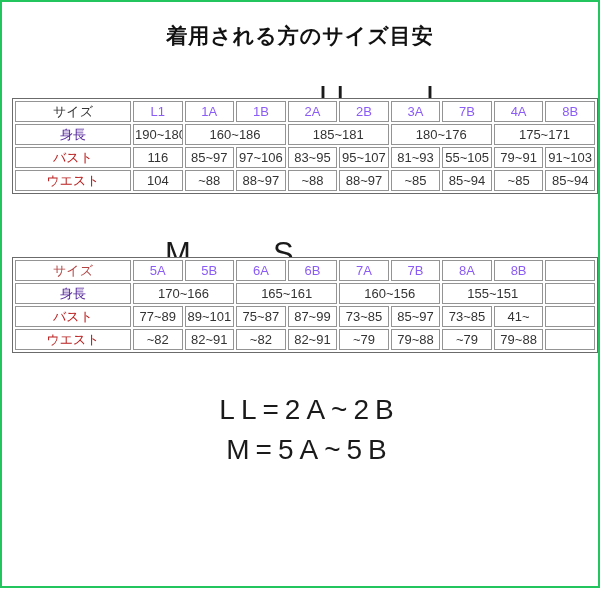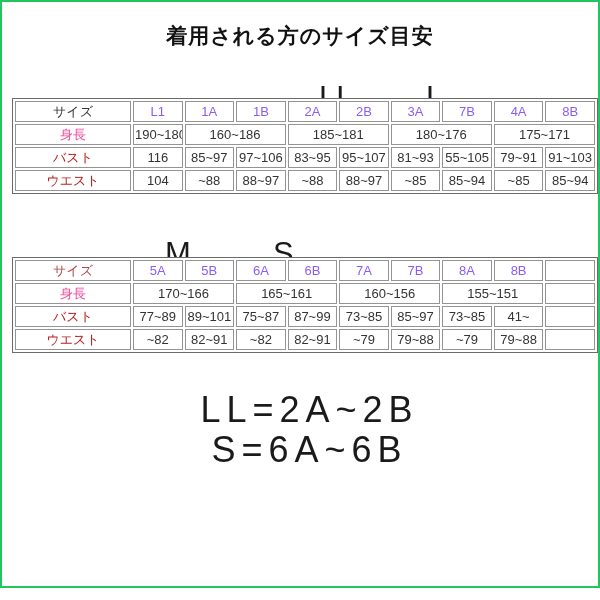--- a/index.html
+++ b/index.html
@@ -24,25 +24,25 @@
   .tbl-upper{top:96px;}
   .tbl-lower{top:255px;}
   td{
     border:1px solid #949494;height:19px;text-align:center;vertical-align:middle;
     font-size:13px;color:#333;padding:0 1px;white-space:nowrap;overflow:hidden;
   }
   col.c0{width:116px;}
   .szh{color:#8b5cf6;}      
   .hdr-black{color:#333;}   
   .hdr-red{color:#b24444;}  
-  .rl-dark{color:#ec4899;margin-top:13px;}  
+  .rl-dark{color:#4c1d95;margin-top:13px;}  
   .rl-light{color:#b91c1c;} 
   .legend{position:absolute;top:388px;left:0;width:100%;text-align:center;}
   .legend .line{
-    font-size:36px;color:#1a1a1a;line-height:40px;letter-spacing:6px;padding-left:19px;
+    font-size:28px;color:#1a1a1a;line-height:40px;letter-spacing:6px;padding-left:19px;
   }
 </style>
 </head>
 <body>
 
 <div class="page">
 
   <div class="title">着用される方のサイズ目安</div>
 
   <div class="glabel lbl-ll">LL</div>
@@ -168,16 +168,16 @@
       <td>79~88</td>
       <td>~79</td>
       <td>79~88</td>
       <td></td>
     </tr>
   </tbody>
     </table>
 
   <div class="legend">
     <div class="line">LL=2A~2B</div>
-    <div class="line">S=6A~6B</div>
+    <div class="line">M=5A~5B</div>
   </div>
 
 </div>
 
 </body></html>

